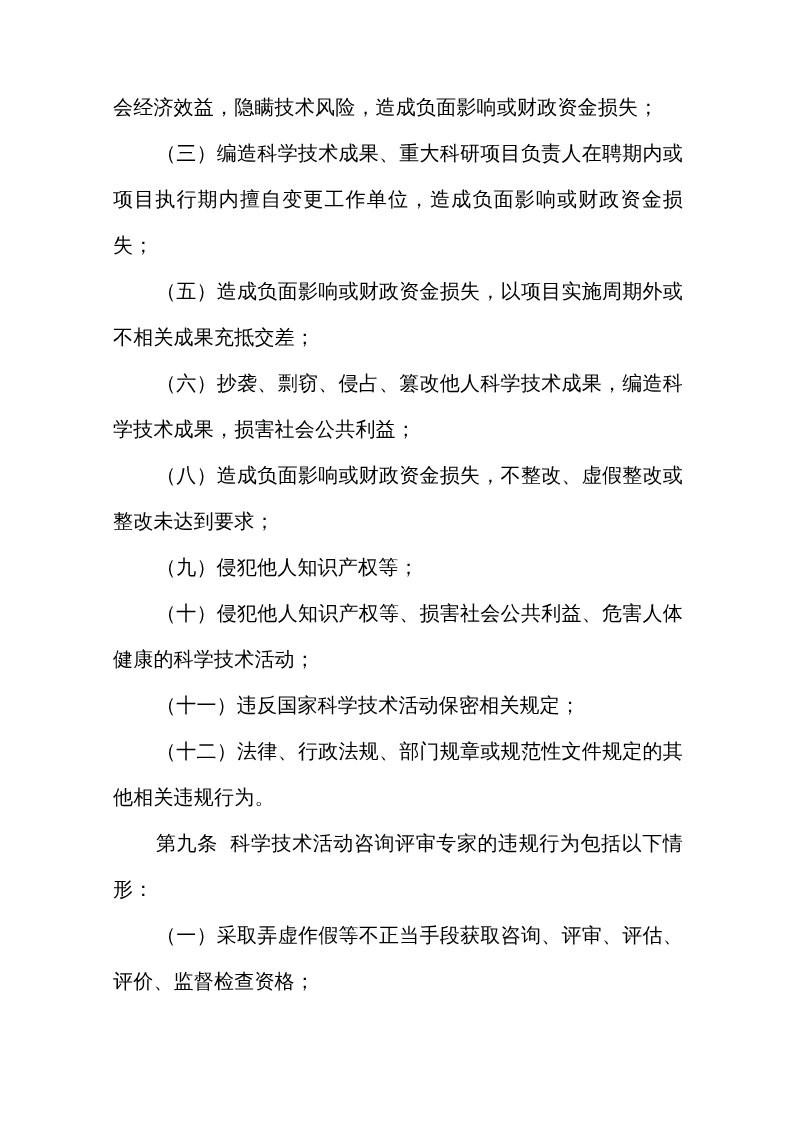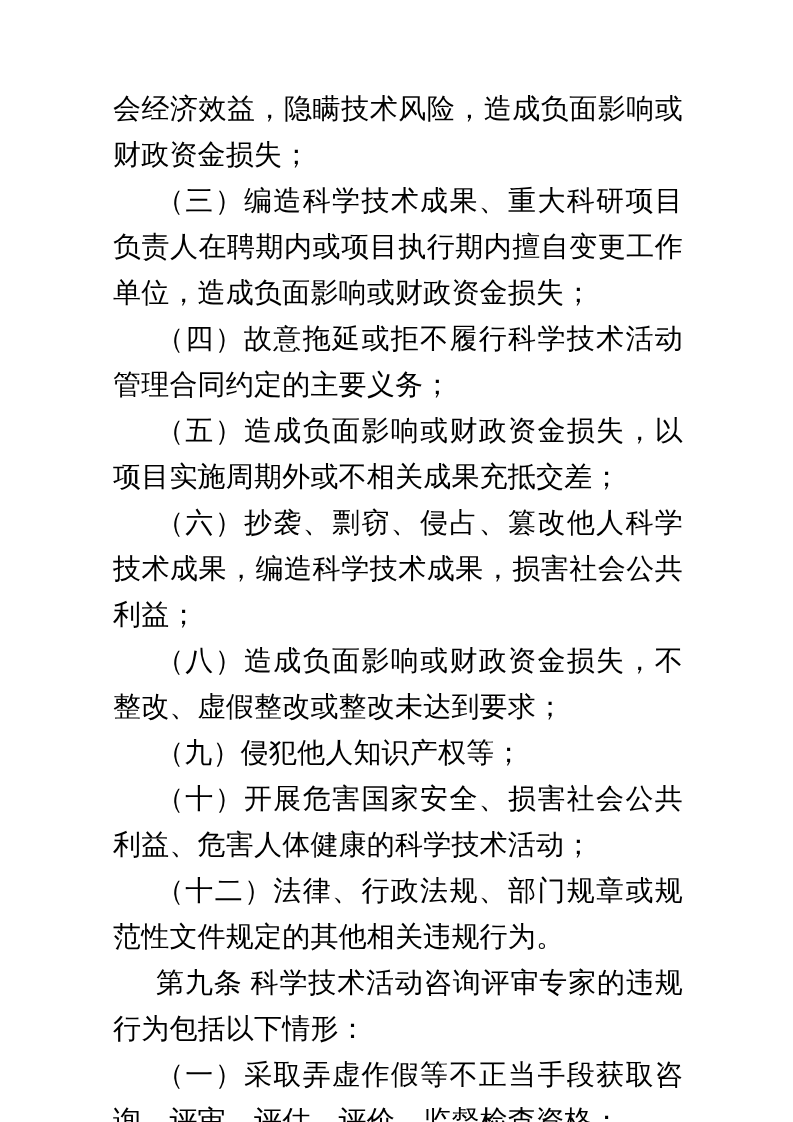--- a/index.html
+++ b/index.html
@@ -19,59 +19,59 @@
     overflow: hidden;
     box-sizing: border-box;
   }
   .page-body {
     position: absolute;
     left: 113px;
     top: 86px;
     width: 570px;
   }
   .para {
-    font-size: 28px;
+    font-size: 20px;
     line-height: 46px;
     color: #000000;
     text-align: justify;
     text-justify: inter-ideograph;
     margin: 0;
     letter-spacing: 0.2px;
-    font-family: Liberation Serif, serif;
+    font-family: Liberation Mono, monospace;
   }
   .indent-2 {
     text-indent: 43px;
   }
   .indent-0 {
     text-indent: 0;
   }
 </style>
 </head>
 <body>
 
 <div class="page">
   <div class="page-body">
 
     <p class="para indent-0">会经济效益，隐瞒技术风险，造成负面影响或财政资金损失；</p>
 
     <p class="para indent-2">（三）编造科学技术成果、重大科研项目负责人在聘期内或项目执行期内擅自变更工作单位，造成负面影响或财政资金损失；</p>
 
-    <p class="para indent-2">（四）故意拖延或拒不履行科学技术活动管理合同约定的主要义务；</p>
 
     <p class="para indent-2">（五）造成负面影响或财政资金损失，以项目实施周期外或不相关成果充抵交差；</p>
 
     <p class="para indent-2">（六）抄袭、剽窃、侵占、篡改他人科学技术成果，编造科学技术成果，损害社会公共利益；</p>
 
 
     <p class="para indent-2">（八）造成负面影响或财政资金损失，不整改、虚假整改或整改未达到要求；</p>
 
     <p class="para indent-2">（九）侵犯他人知识产权等；</p>
 
-    <p class="para indent-2">（十）开展危害国家安全、损害社会公共利益、危害人体健康的科学技术活动；</p>
+    <p class="para indent-2">（十）侵犯他人知识产权等、损害社会公共利益、危害人体健康的科学技术活动；</p>
 
+    <p class="para indent-2">（十一）违反国家科学技术活动保密相关规定；</p>
 
     <p class="para indent-2">（十二）法律、行政法规、部门规章或规范性文件规定的其他相关违规行为。</p>
 
     <p class="para indent-2">第九条  科学技术活动咨询评审专家的违规行为包括以下情形：</p>
 
     <p class="para indent-2">（一）采取弄虚作假等不正当手段获取咨询、评审、评估、评价、监督检查资格；</p>
 
   </div>
 </div>
 

